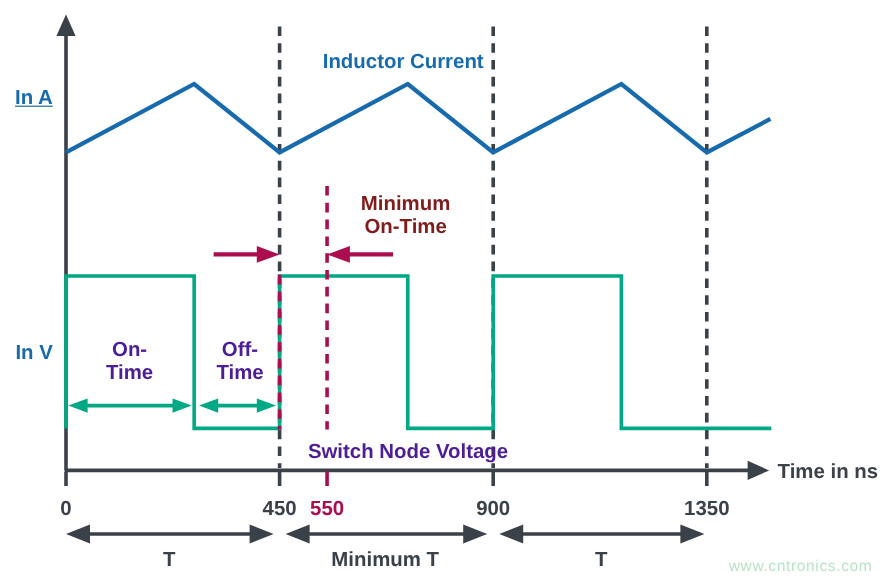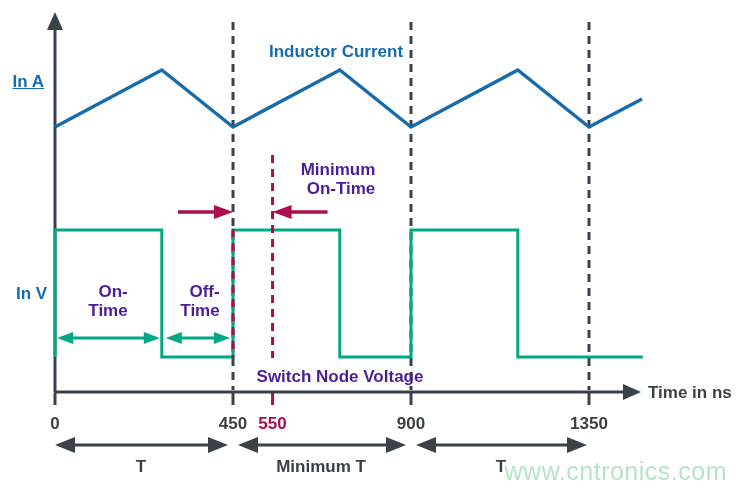--- a/index.html
+++ b/index.html
@@ -1,25 +1,25 @@
 <!DOCTYPE html>
 <html><head>
 <meta charset="utf-8">
 <style>
   html,body{margin:0;padding:0;background:#fff;}
   .stage{position:relative;width:742px;height:489px;background:#ffffff;overflow:hidden;
          font-family:"Liberation Sans",sans-serif;}
   #plot-svg{position:absolute;left:0;top:0;}
   .lbl{position:absolute;font-weight:700;font-size:17px;line-height:19px;white-space:nowrap;}
-  .ctr{transform:translateX(-50%);text-align:right;}
+  .ctr{transform:translateX(-50%);text-align:center;}
   .c-blue{color:#176bad;}
   .c-green{color:#4c1d95;}
-  .c-crimson{color:#4c1d95;}
+  .c-crimson{color:#7f1d1d;}
   .c-dark{color:#3a4149;}
-  .c-watermark{color:#b7e4c5;font-weight:400;font-size:25px;letter-spacing:0.5px;}
+  .c-watermark{color:#b7e4c5;font-weight:400;font-size:13px;letter-spacing:0.5px;}
 </style>
 </head>
 <body>
 
 <div class="stage">
   <svg id="plot-svg" width="742" height="489" viewBox="0 0 742 489">
       <line x1="55" y1="392" x2="55" y2="28" stroke="#3a4149" stroke-width="3"></line>
       <polygon points="55,12 47,30 63,30" fill="#3a4149"></polygon>
       <line x1="54" y1="392" x2="624" y2="392" stroke="#3a4149" stroke-width="3"></line>
       <polygon points="641,392 623,384 623,400" fill="#3a4149"></polygon>
@@ -56,21 +56,21 @@
       <line x1="256" y1="445" x2="388" y2="445" stroke="#3a4149" stroke-width="3"></line>
       <polygon points="238,445 258,437 258,453" fill="#3a4149"></polygon>
       <polygon points="406,445 386,437 386,453" fill="#3a4149"></polygon>
       <line x1="434" y1="445" x2="569" y2="445" stroke="#3a4149" stroke-width="3"></line>
       <polygon points="416,445 436,437 436,453" fill="#3a4149"></polygon>
       <polygon points="587,445 567,437 567,453" fill="#3a4149"></polygon>
     </svg>
 
   <div class="lbl c-blue" style="left:0;top:72px;width:44px;text-align:right;text-decoration:underline;">In A</div>
 
-  <div class="lbl c-blue" style="left:16px;top:284px;width:44px;">In V</div>
+  <div class="lbl c-blue" style="left:0;top:284px;width:44px;text-align:right;">In V</div>
 
   <div class="lbl c-blue ctr" style="left:336px;top:42px;">Inductor Current</div>
 
   <div class="lbl c-crimson ctr" style="left:338px;top:160px;">
     <span>Minimum</span><br>
     <span>On-Time</span>
   </div>
 
   <div class="lbl c-green ctr" style="left:108px;top:282px;">
     <span>On-</span><br>

